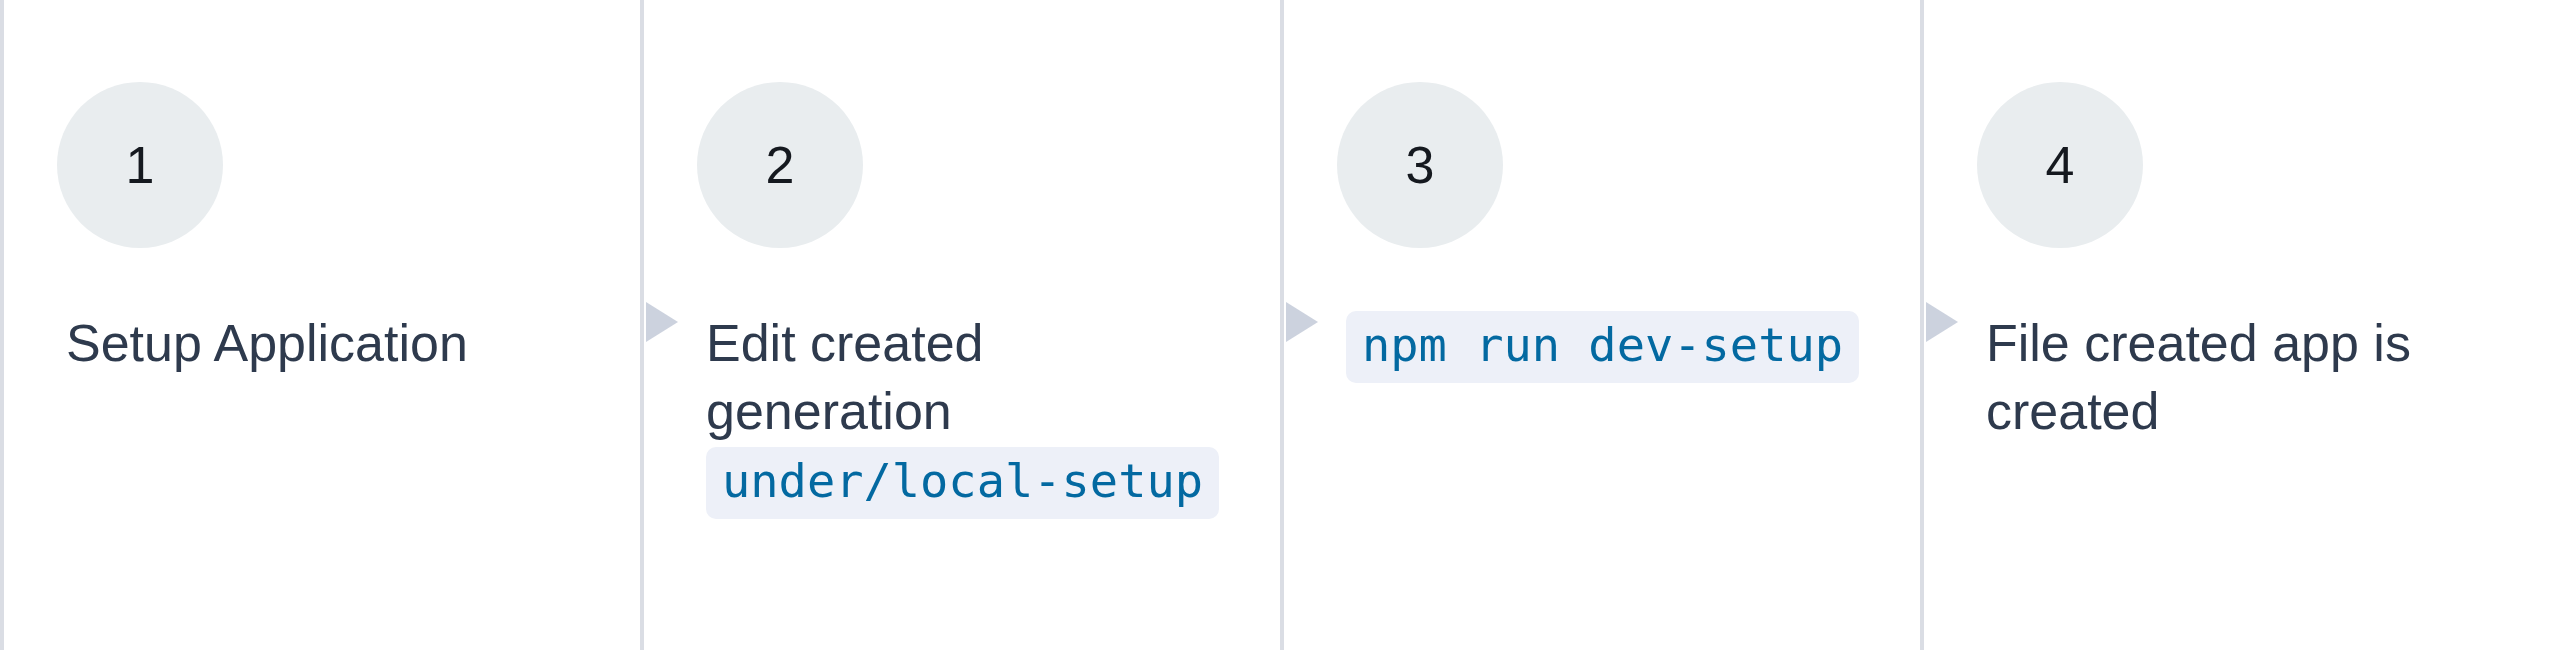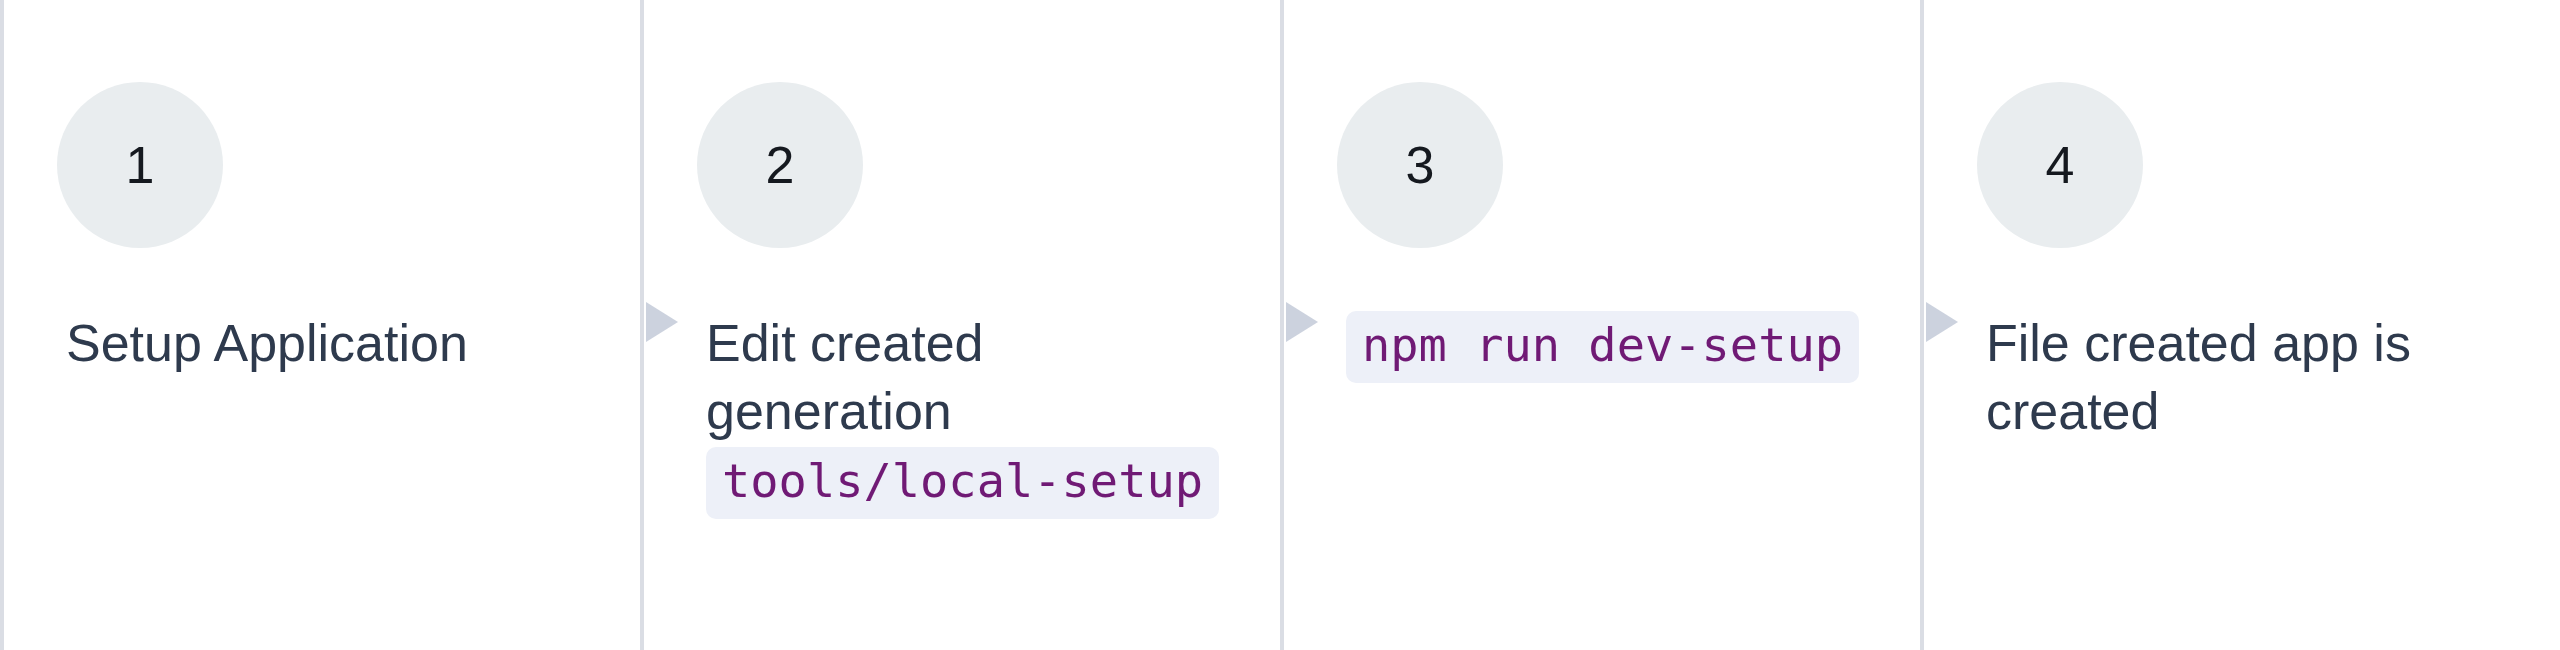--- a/index.html
+++ b/index.html
@@ -66,21 +66,21 @@
     white-space: nowrap;
   }
   .chip {
     display: inline-block;
     background: #edf0f8;
     border-radius: 10px;
     padding: 5px 16px 9px 16px;
     font-family: "DejaVu Sans Mono", "Liberation Mono", monospace;
     font-size: 47px;
     line-height: 58px;
-    color: #701a75;
+    color: #0369a1;
   }
 </style>
 </head>
 <body>
 
 <div class="canvas">
 
   <section class="step" style="left:0">
     <div class="badge">
       <span class="badge-number">1</span>
@@ -91,21 +91,21 @@
   </section>
 
   <section class="step" style="left:640px">
     <span class="arrow"></span>
     <div class="badge">
       <span class="badge-number">2</span>
     </div>
     <div class="body">
       <span class="line">Edit created</span>
       <span class="line">generation</span>
-      <span class="line"><code class="chip">tools/local-setup</code></span>
+      <span class="line"><code class="chip">under/local-setup</code></span>
     </div>
   </section>
 
   <section class="step" style="left:1280px">
     <span class="arrow"></span>
     <div class="badge">
       <span class="badge-number">3</span>
     </div>
     <div class="body">
       <span class="line"><code class="chip">npm run dev-setup</code></span>

